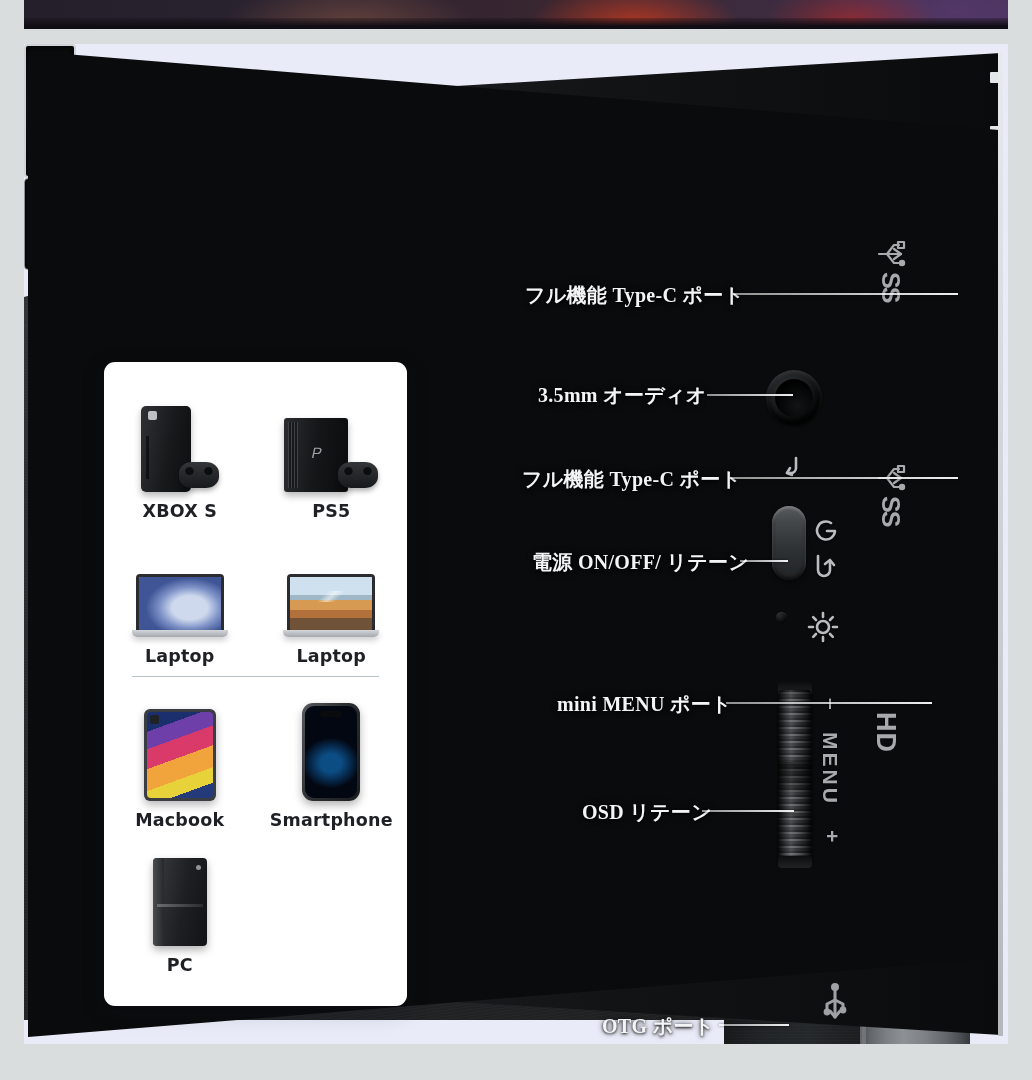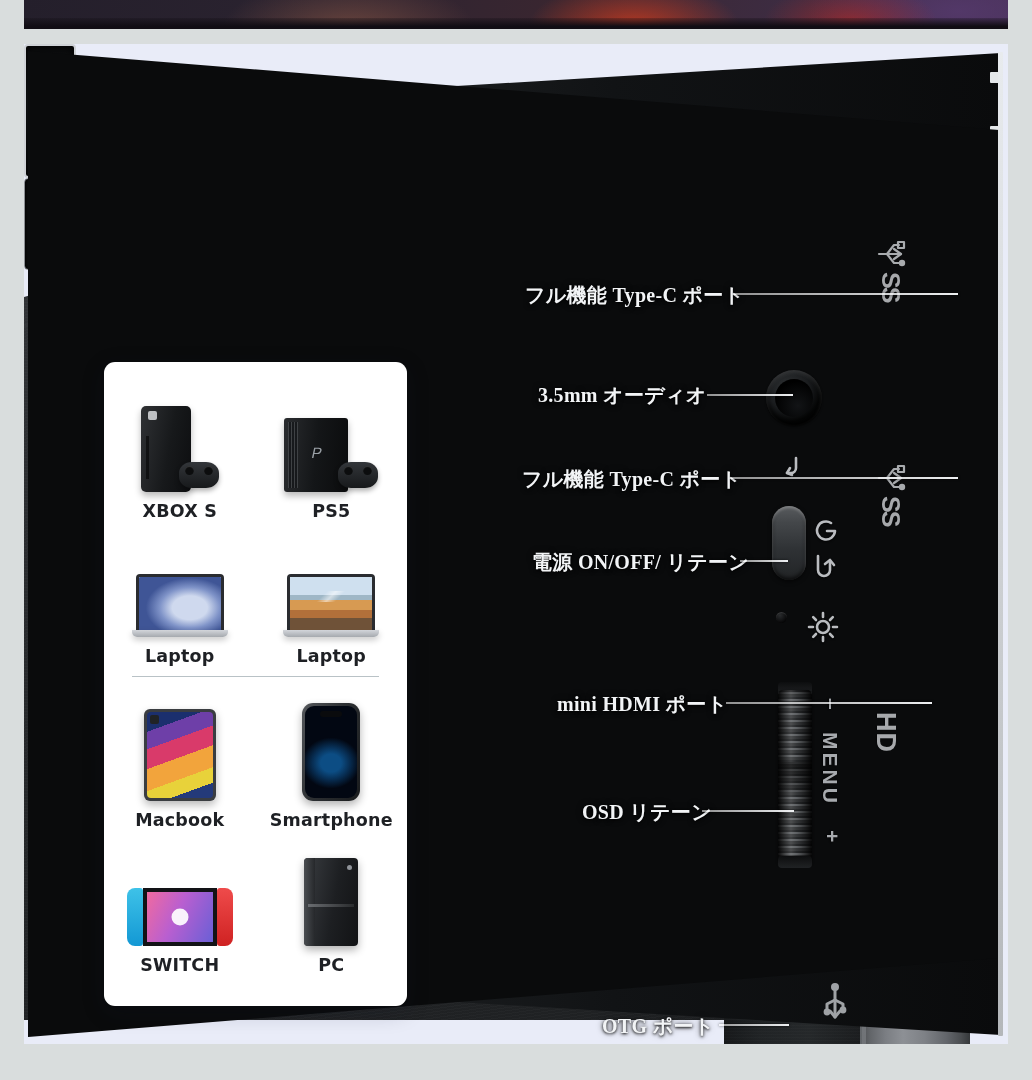--- a/index.html
+++ b/index.html
@@ -541,21 +541,21 @@
 
     <div class="callout" id="callout-audio">3.5mm オーディオ</div>
     <div class="leader" id="leader-audio"></div>
 
     <div class="callout" id="callout-typec-bot">フル機能 Type-C ポート</div>
     <div class="leader" id="leader-typec-bot"></div>
 
     <div class="callout" id="callout-power">電源 ON/OFF/ リテーン</div>
     <div class="leader" id="leader-power"></div>
 
-    <div class="callout" id="callout-hdmi">mini HDMI ポート</div>
+    <div class="callout" id="callout-hdmi">mini MENU ポート</div>
     <div class="leader" id="leader-hdmi"></div>
 
     <div class="callout" id="callout-osd">OSD リテーン</div>
     <div class="leader" id="leader-osd"></div>
 
     <div class="callout" id="callout-otg">OTG ポート</div>
     <div class="leader" id="leader-otg"></div>
 
     <div id="device-card">
 
@@ -633,32 +633,20 @@
               <div class="scr">
                 <div class="notch"></div>
               </div>
             </div>
           </div>
           <div class="device-label">Smartphone</div>
         </div>
       </div>
 
       <div class="device-grid">
-        <div class="device-cell">
-          <div class="device-art">
-            <div class="switch-dev">
-              <div class="joy-l"></div>
-              <div class="scr">
-                <div class="inner"></div>
-              </div>
-              <div class="joy-r"></div>
-            </div>
-          </div>
-          <div class="device-label">SWITCH</div>
-        </div>
 
         <div class="device-cell">
           <div class="device-art">
             <div class="pc-dev">
               <div class="side"></div>
               <div class="seam"></div>
               <div class="led"></div>
             </div>
           </div>
           <div class="device-label">PC</div>

